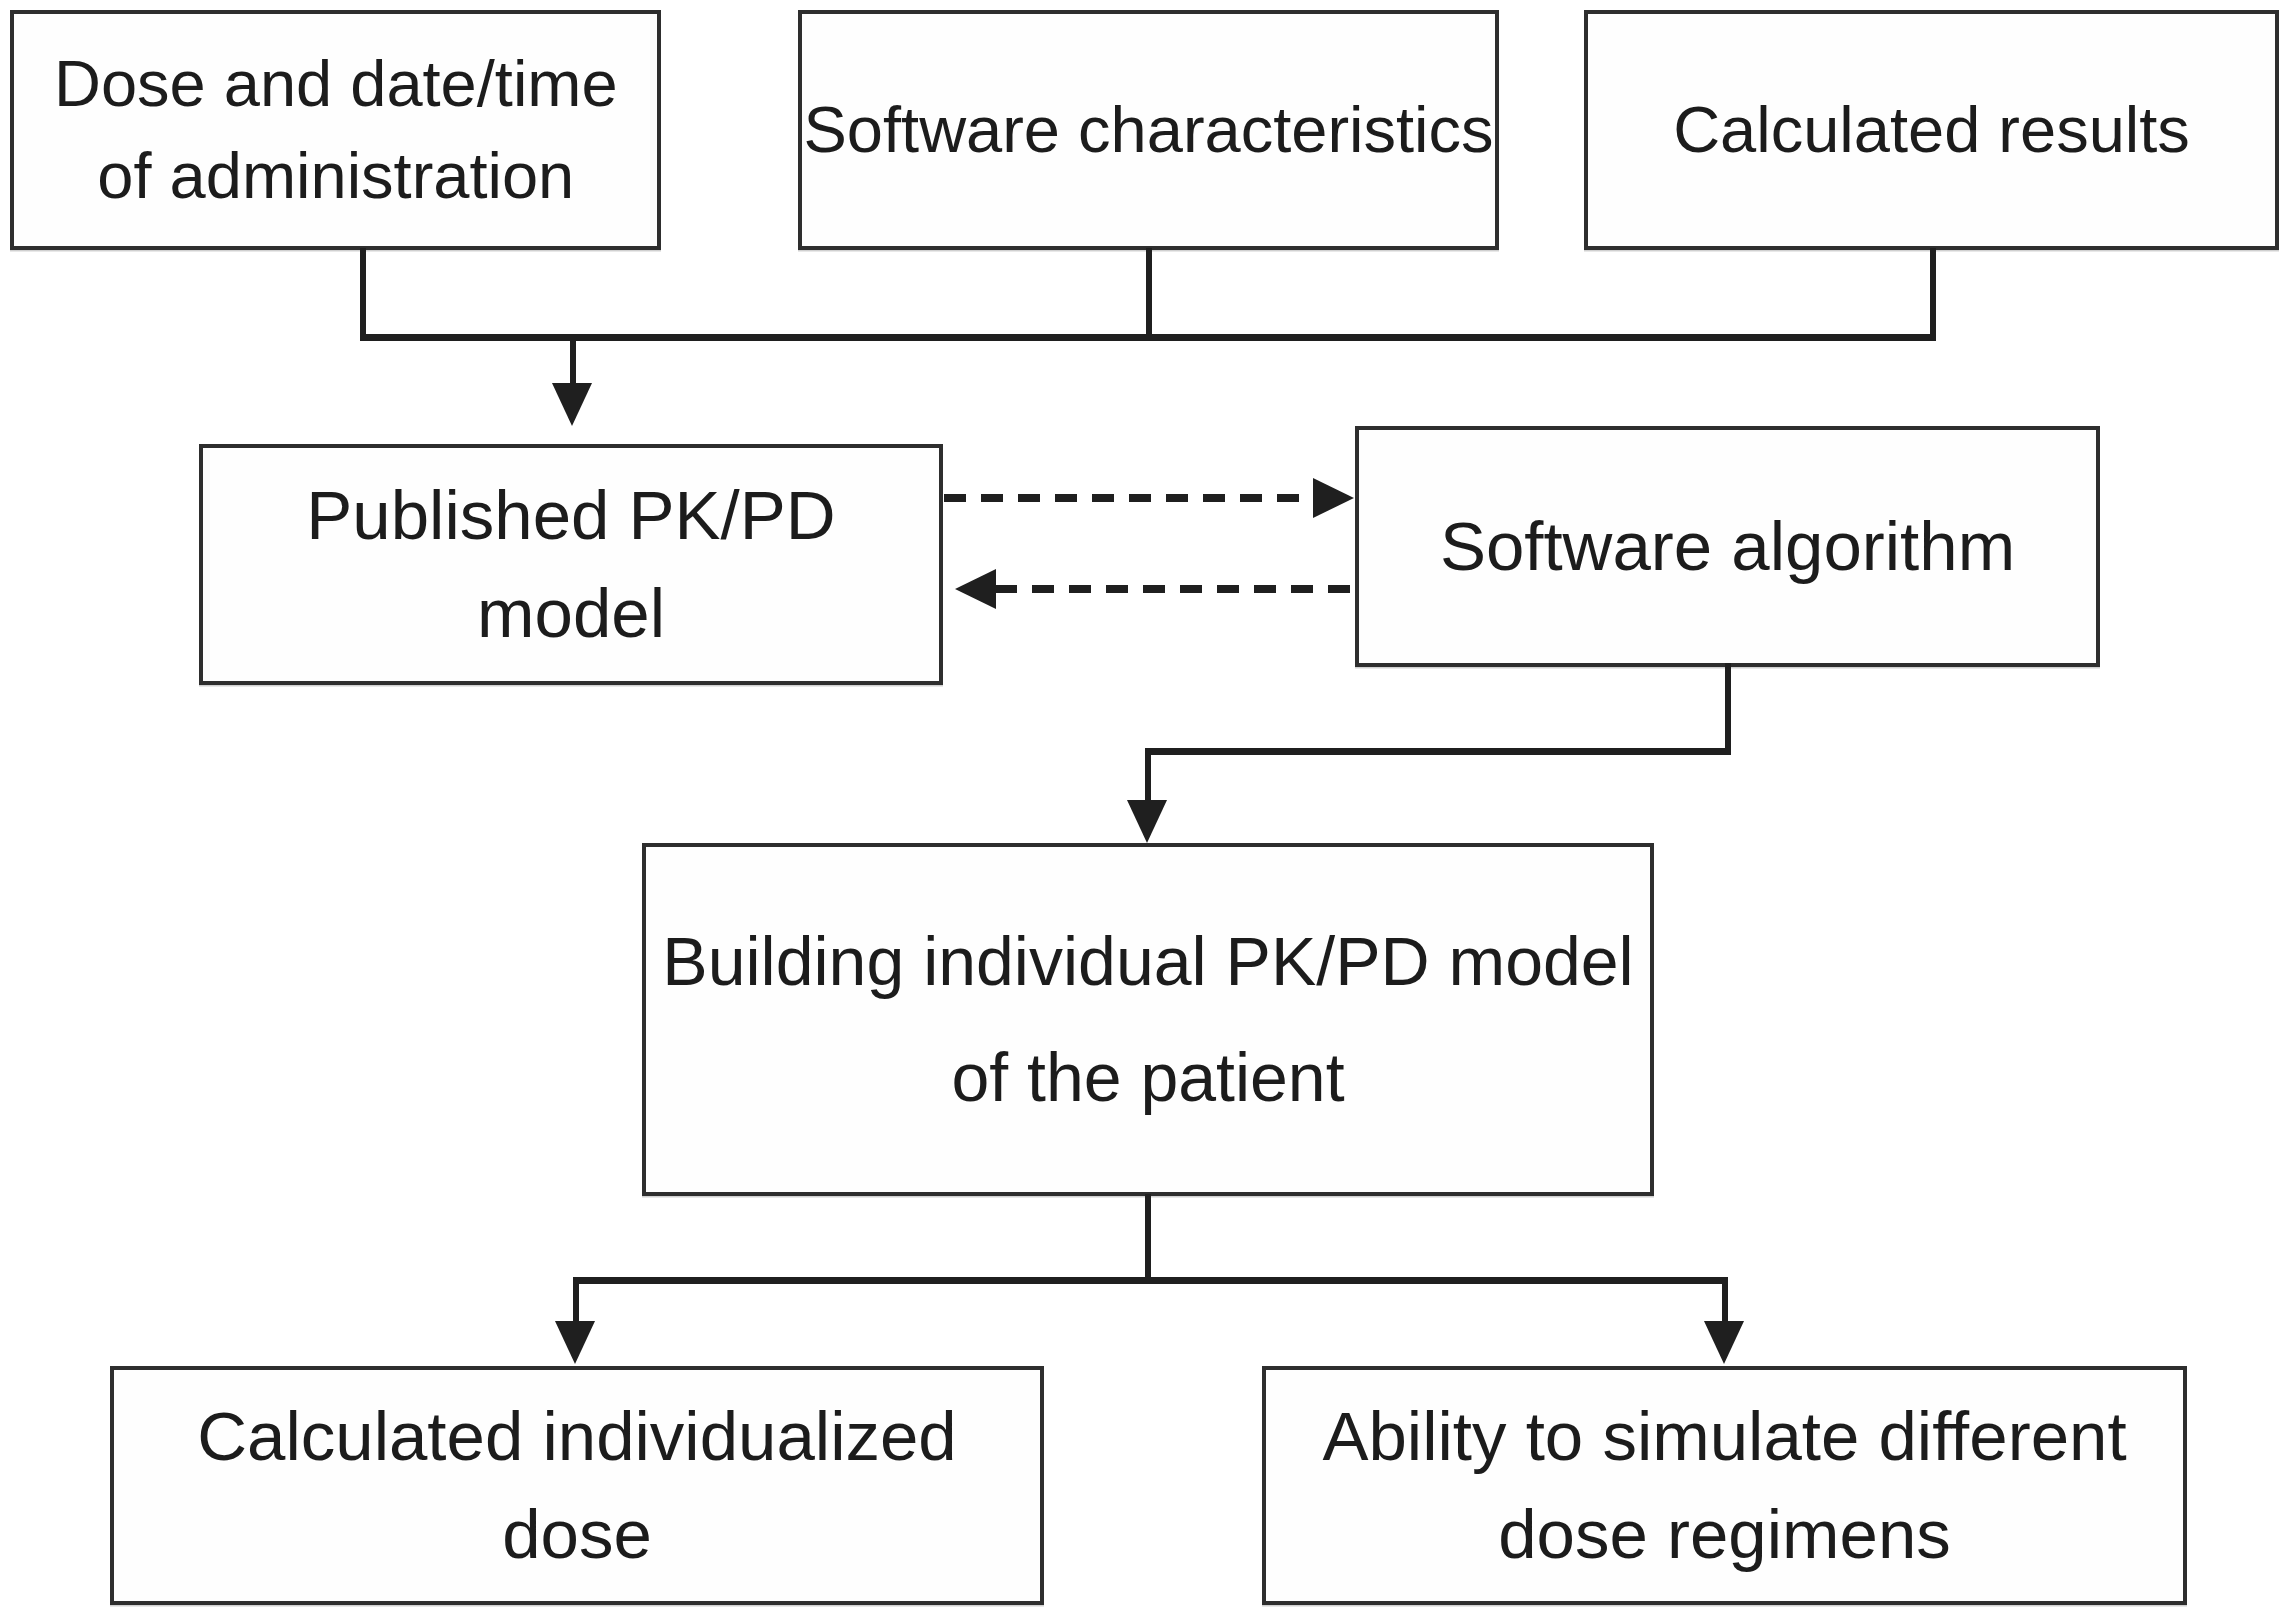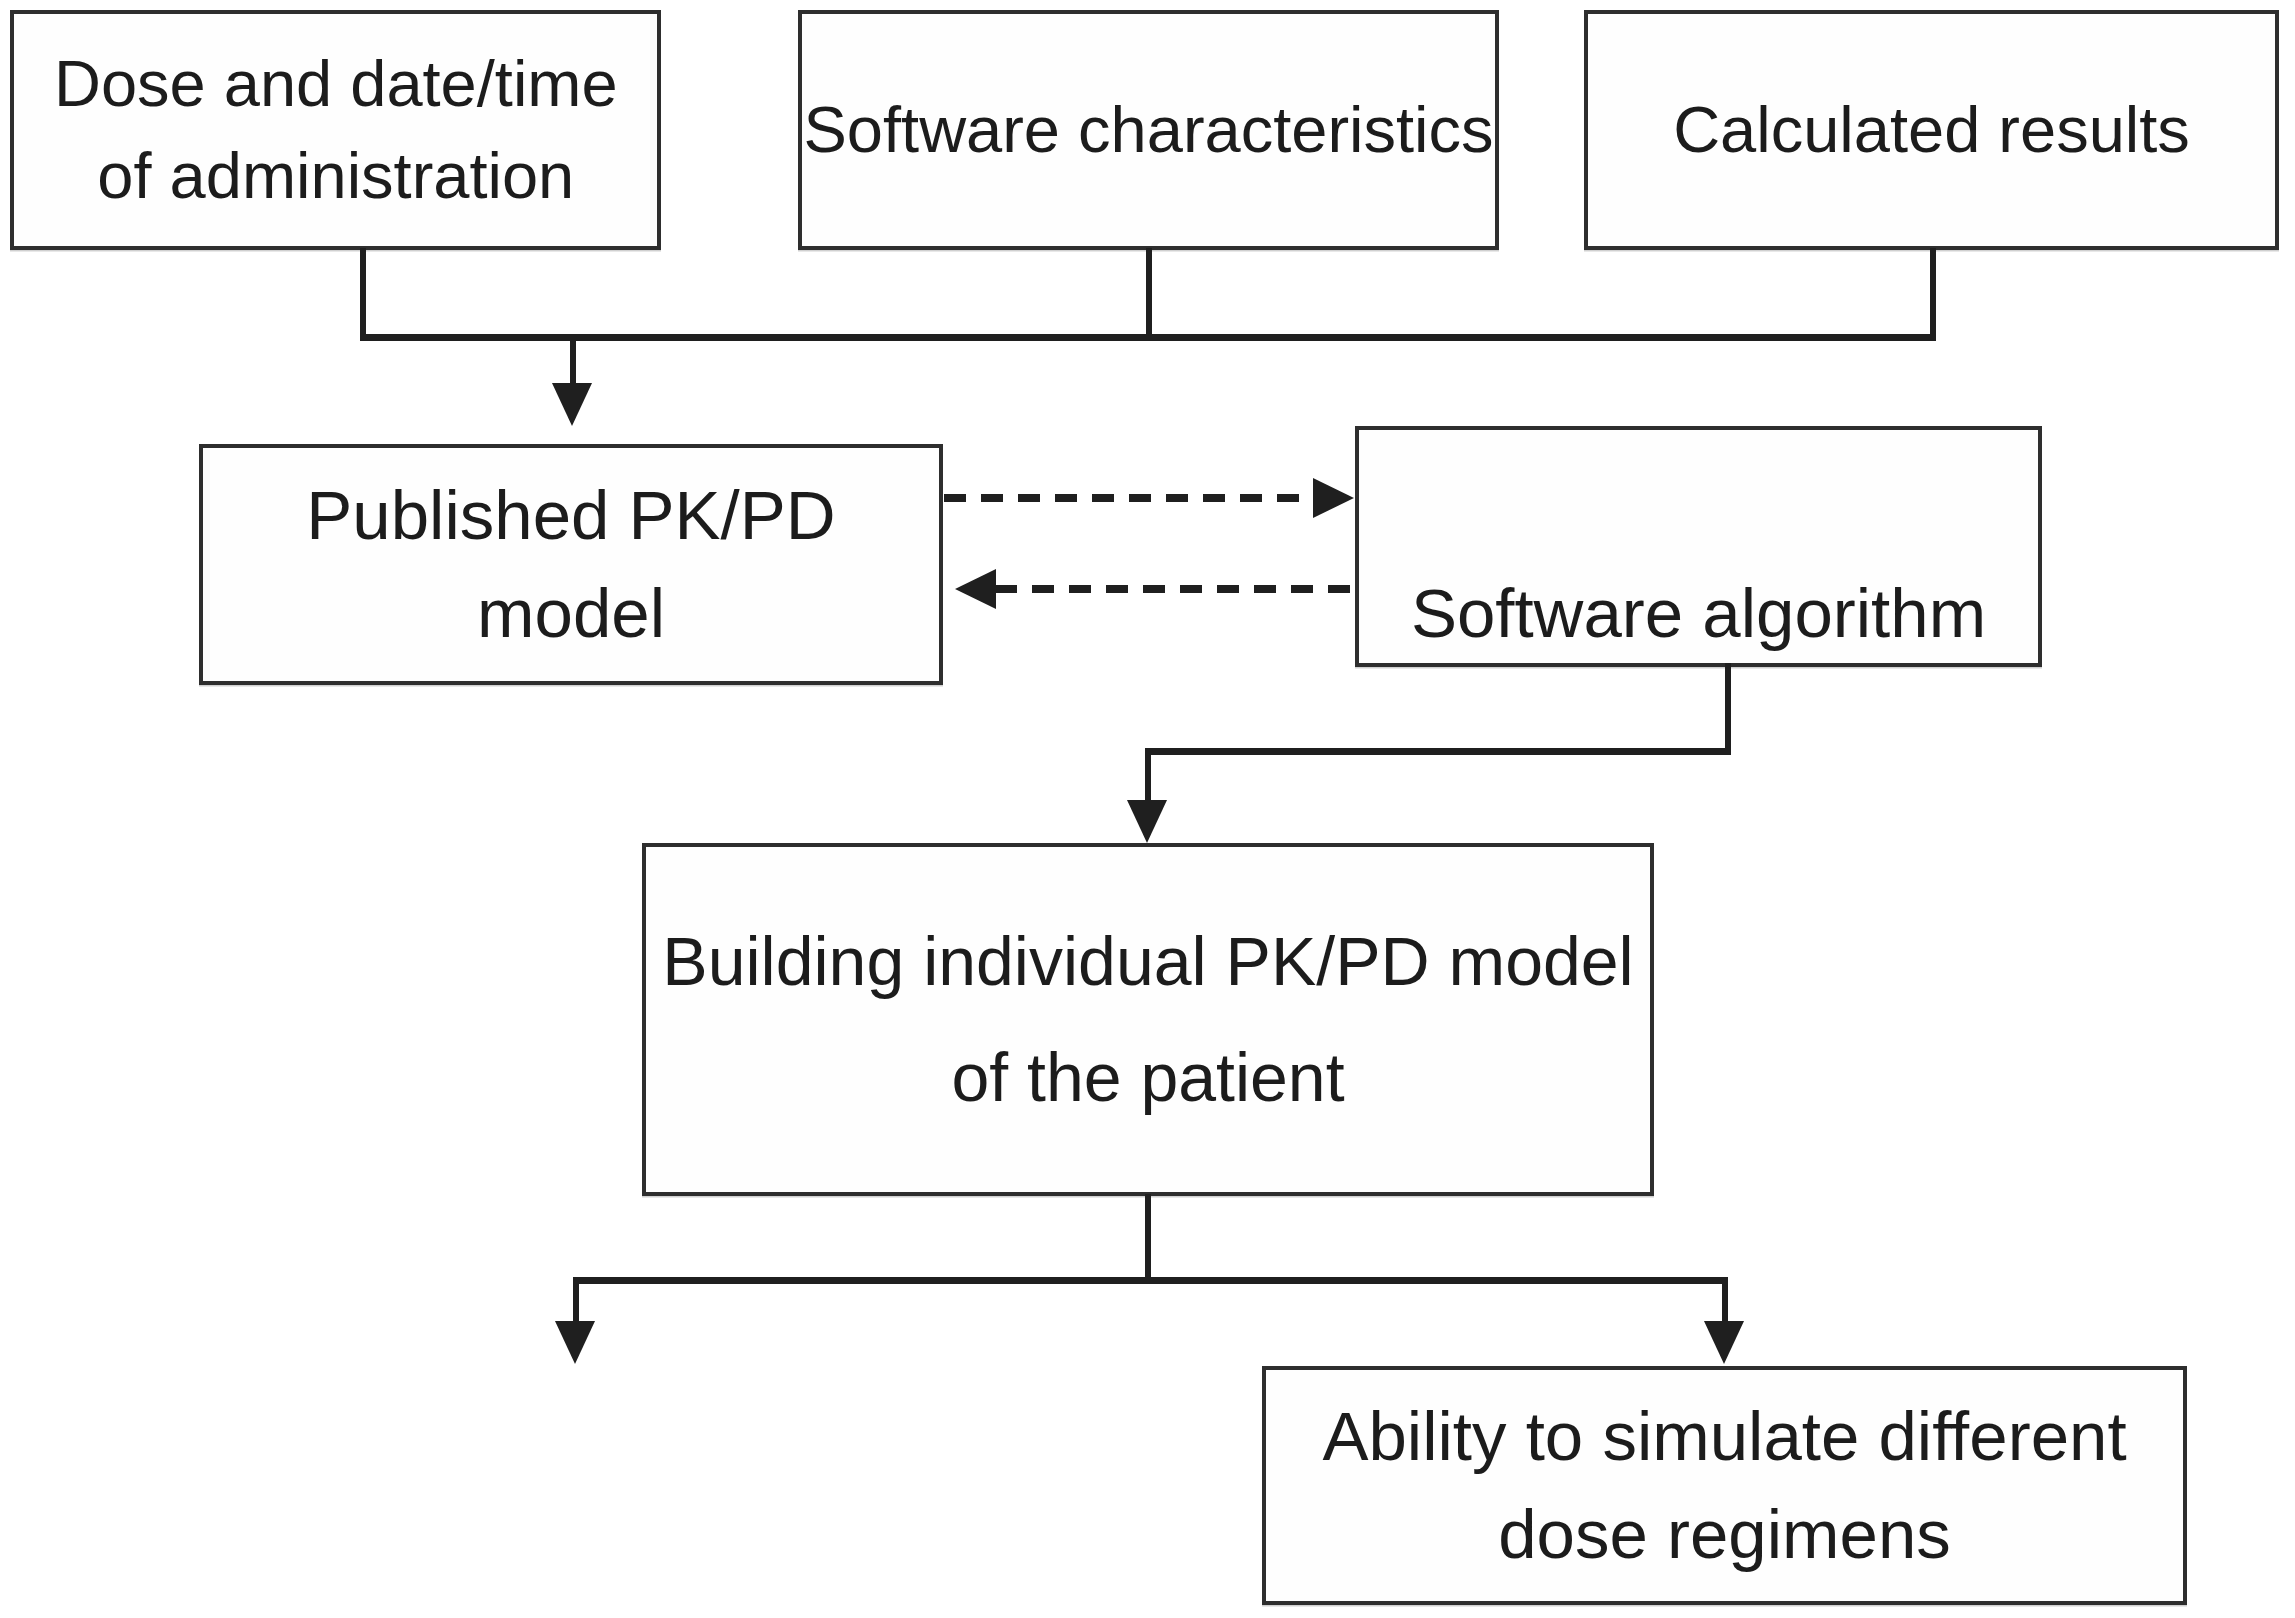--- a/index.html
+++ b/index.html
@@ -86,21 +86,21 @@
   <div class="line" style="left:1930px;top:248px;width:5.9px;height:93px;"></div>
   <div class="line" style="left:360px;top:334px;width:1575px;height:7.4px;"></div>
 
   <div class="line" style="left:570px;top:338px;width:5.9px;height:47px;"></div>
   <div class="ah ah-down" style="left:552px;top:383px;"></div>
 
   <div class="box mid" style="left:199px;top:444px;width:744px;height:241px;">
     <span class="label">Published PK/PD model</span>
   </div>
 
-  <div class="box mid" style="left:1355px;top:426px;width:687px;height:241px;align-items:flex-end;">
+  <div class="box mid" style="left:1355px;top:426px;width:745px;height:241px;">
     <span class="label">Software algorithm</span>
   </div>
 
   <div class="dash" style="left:944px;top:494px;width:372px;"></div>
   <div class="ah ah-right" style="left:1313px;top:478px;"></div>
 
   <div class="dash" style="left:995px;top:585px;width:362px;"></div>
   <div class="ah ah-left" style="left:955px;top:569px;"></div>
 
   <div class="line" style="left:1725px;top:663px;width:5.9px;height:92px;"></div>
@@ -115,20 +115,23 @@
 
   <div class="line" style="left:1145px;top:1194px;width:5.9px;height:88px;"></div>
   <div class="line" style="left:573px;top:1277px;width:1155px;height:6.6px;"></div>
 
   <div class="line" style="left:573px;top:1277px;width:5.9px;height:46px;"></div>
   <div class="ah ah-down" style="left:555px;top:1321px;"></div>
 
   <div class="line" style="left:1722px;top:1277px;width:5.9px;height:46px;"></div>
   <div class="ah ah-down" style="left:1704px;top:1321px;"></div>
 
+  <div class="box bottom" style="left:110px;top:1366px;width:934px;height:239px;">
+    <span class="label">Calculated individualized dose</span>
+  </div>
 
   <div class="box bottom" style="left:1262px;top:1366px;width:925px;height:239px;">
     <span class="label">Ability to simulate different
 dose regimens</span>
   </div>
 
 </div>
 
 
 </body></html>

